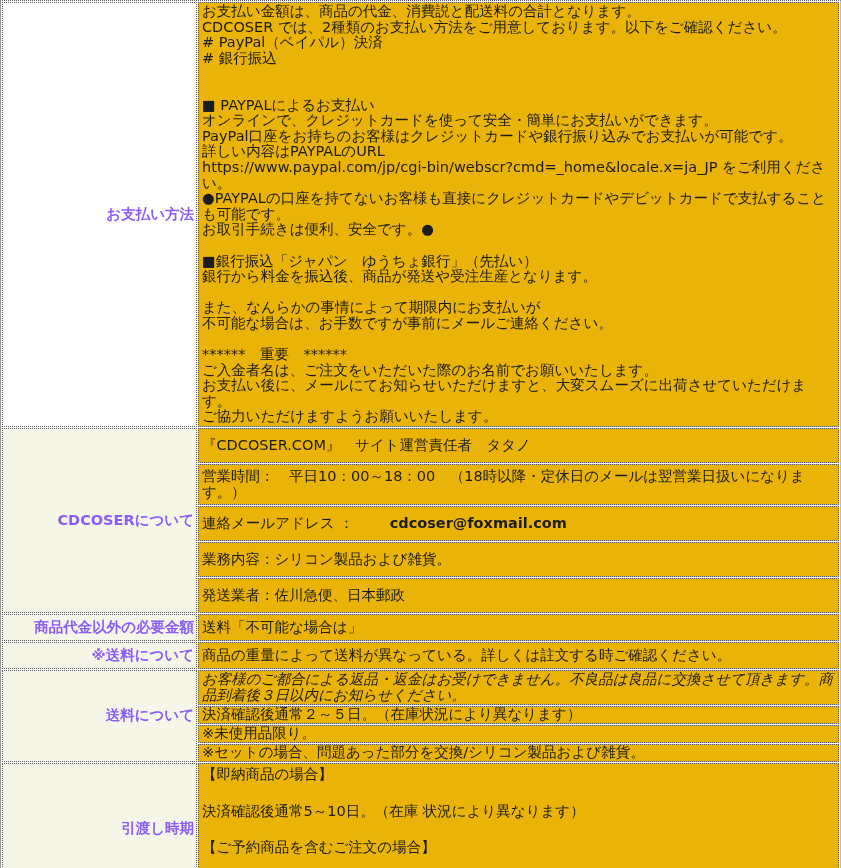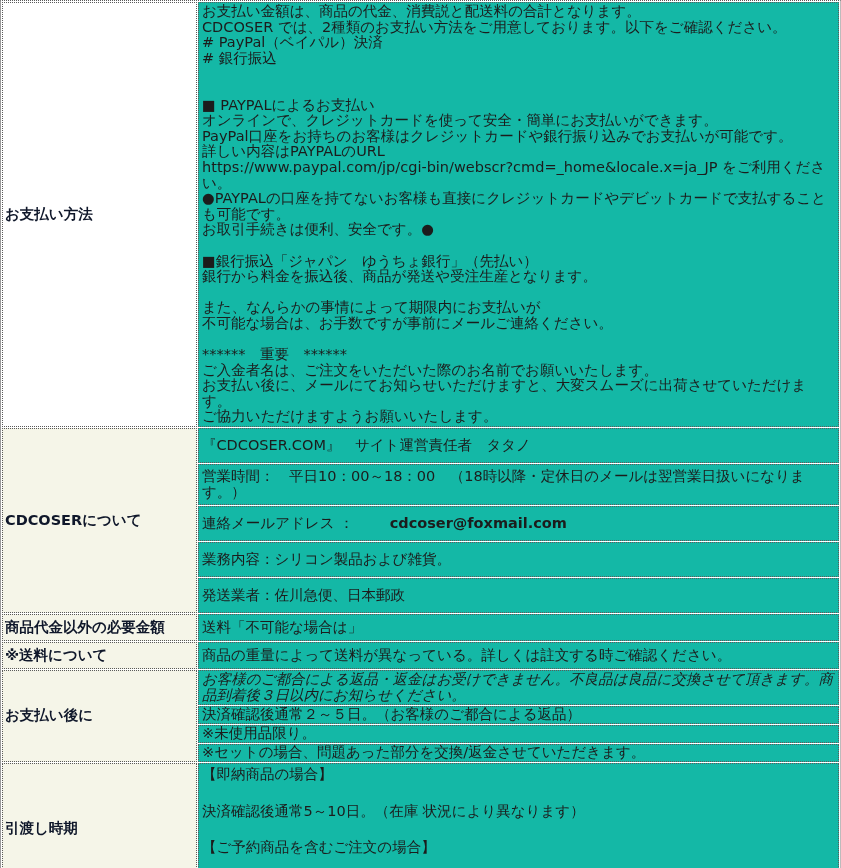--- a/index.html
+++ b/index.html
@@ -23,28 +23,28 @@
   col.label-col   { width: 195px; }
   col.content-col { width: auto; }
   td {
     border: 1px dotted var(--border_dotted, #5a5a5a);
     font-size: 14.5px;
     line-height: 15.6px;
     vertical-align: middle;
     overflow: hidden;
   }
   td.label {
-    text-align: left;
+    text-align: right;
     font-weight: bold;
-    color: #0f172a;
+    color: #8b5cf6;
     background: var(--label_bg, #f5f5e8);
     padding: 0 2px;
   }
   td.label.white { background: #ffffff; }
-  td.content { padding: 1px 3px; background: #14b8a6; }
+  td.content { padding: 1px 3px; background: #eab308; }
   td.content.pad  { padding: 4px 3px; height: 25px; }
   td.content.thin { padding: 2px 3px; height: 21px; }
   td.content.tight{ padding: 0 3px;  height: 16px; }
   td.content.two-line { padding: 0 3px; height: 33px; font-style: italic; }
   td.content.top { vertical-align: top; }
   td.content.deliver { line-height: 18.2px; height: 126px; }
   .pre { white-space: pre-wrap; word-wrap: break-word; }
   .email-bold { font-weight: bold; margin-left: 36px; }
 </style>
 </head>
@@ -110,31 +110,31 @@
       <td class="label">商品代金以外の必要金額</td>
       <td class="content thin">送料「不可能な場合は」</td>
     </tr>
 
     <tr>
       <td class="label">※送料について</td>
       <td class="content thin">商品の重量によって送料が異なっている。詳しくは註文する時ご確認ください。</td>
     </tr>
 
     <tr>
-      <td class="label" rowspan="4">お支払い後に</td>
+      <td class="label" rowspan="4">送料について</td>
       <td class="content two-line">お客様のご都合による返品・返金はお受けできません。不良品は良品に交換させて頂きます。商品到着後３日以内にお知らせください。</td>
     </tr>
     <tr>
-      <td class="content tight">決済確認後通常２～５日。（お客様のご都合による返品）</td>
+      <td class="content tight">決済確認後通常２～５日。（在庫状況により異なります）</td>
     </tr>
     <tr>
       <td class="content tight">※未使用品限り。</td>
     </tr>
     <tr>
-      <td class="content tight">※セットの場合、問題あった部分を交換/返金させていただきます。</td>
+      <td class="content tight">※セットの場合、問題あった部分を交換/シリコン製品および雑貨。</td>
     </tr>
 
     <tr>
       <td class="label">引渡し時期</td>
       <td class="content deliver">
         <div class="pre">【即納商品の場合】
 
 決済確認後通常5～10日。（在庫 状況により異なります）
 
 【ご予約商品を含むご注文の場合】

